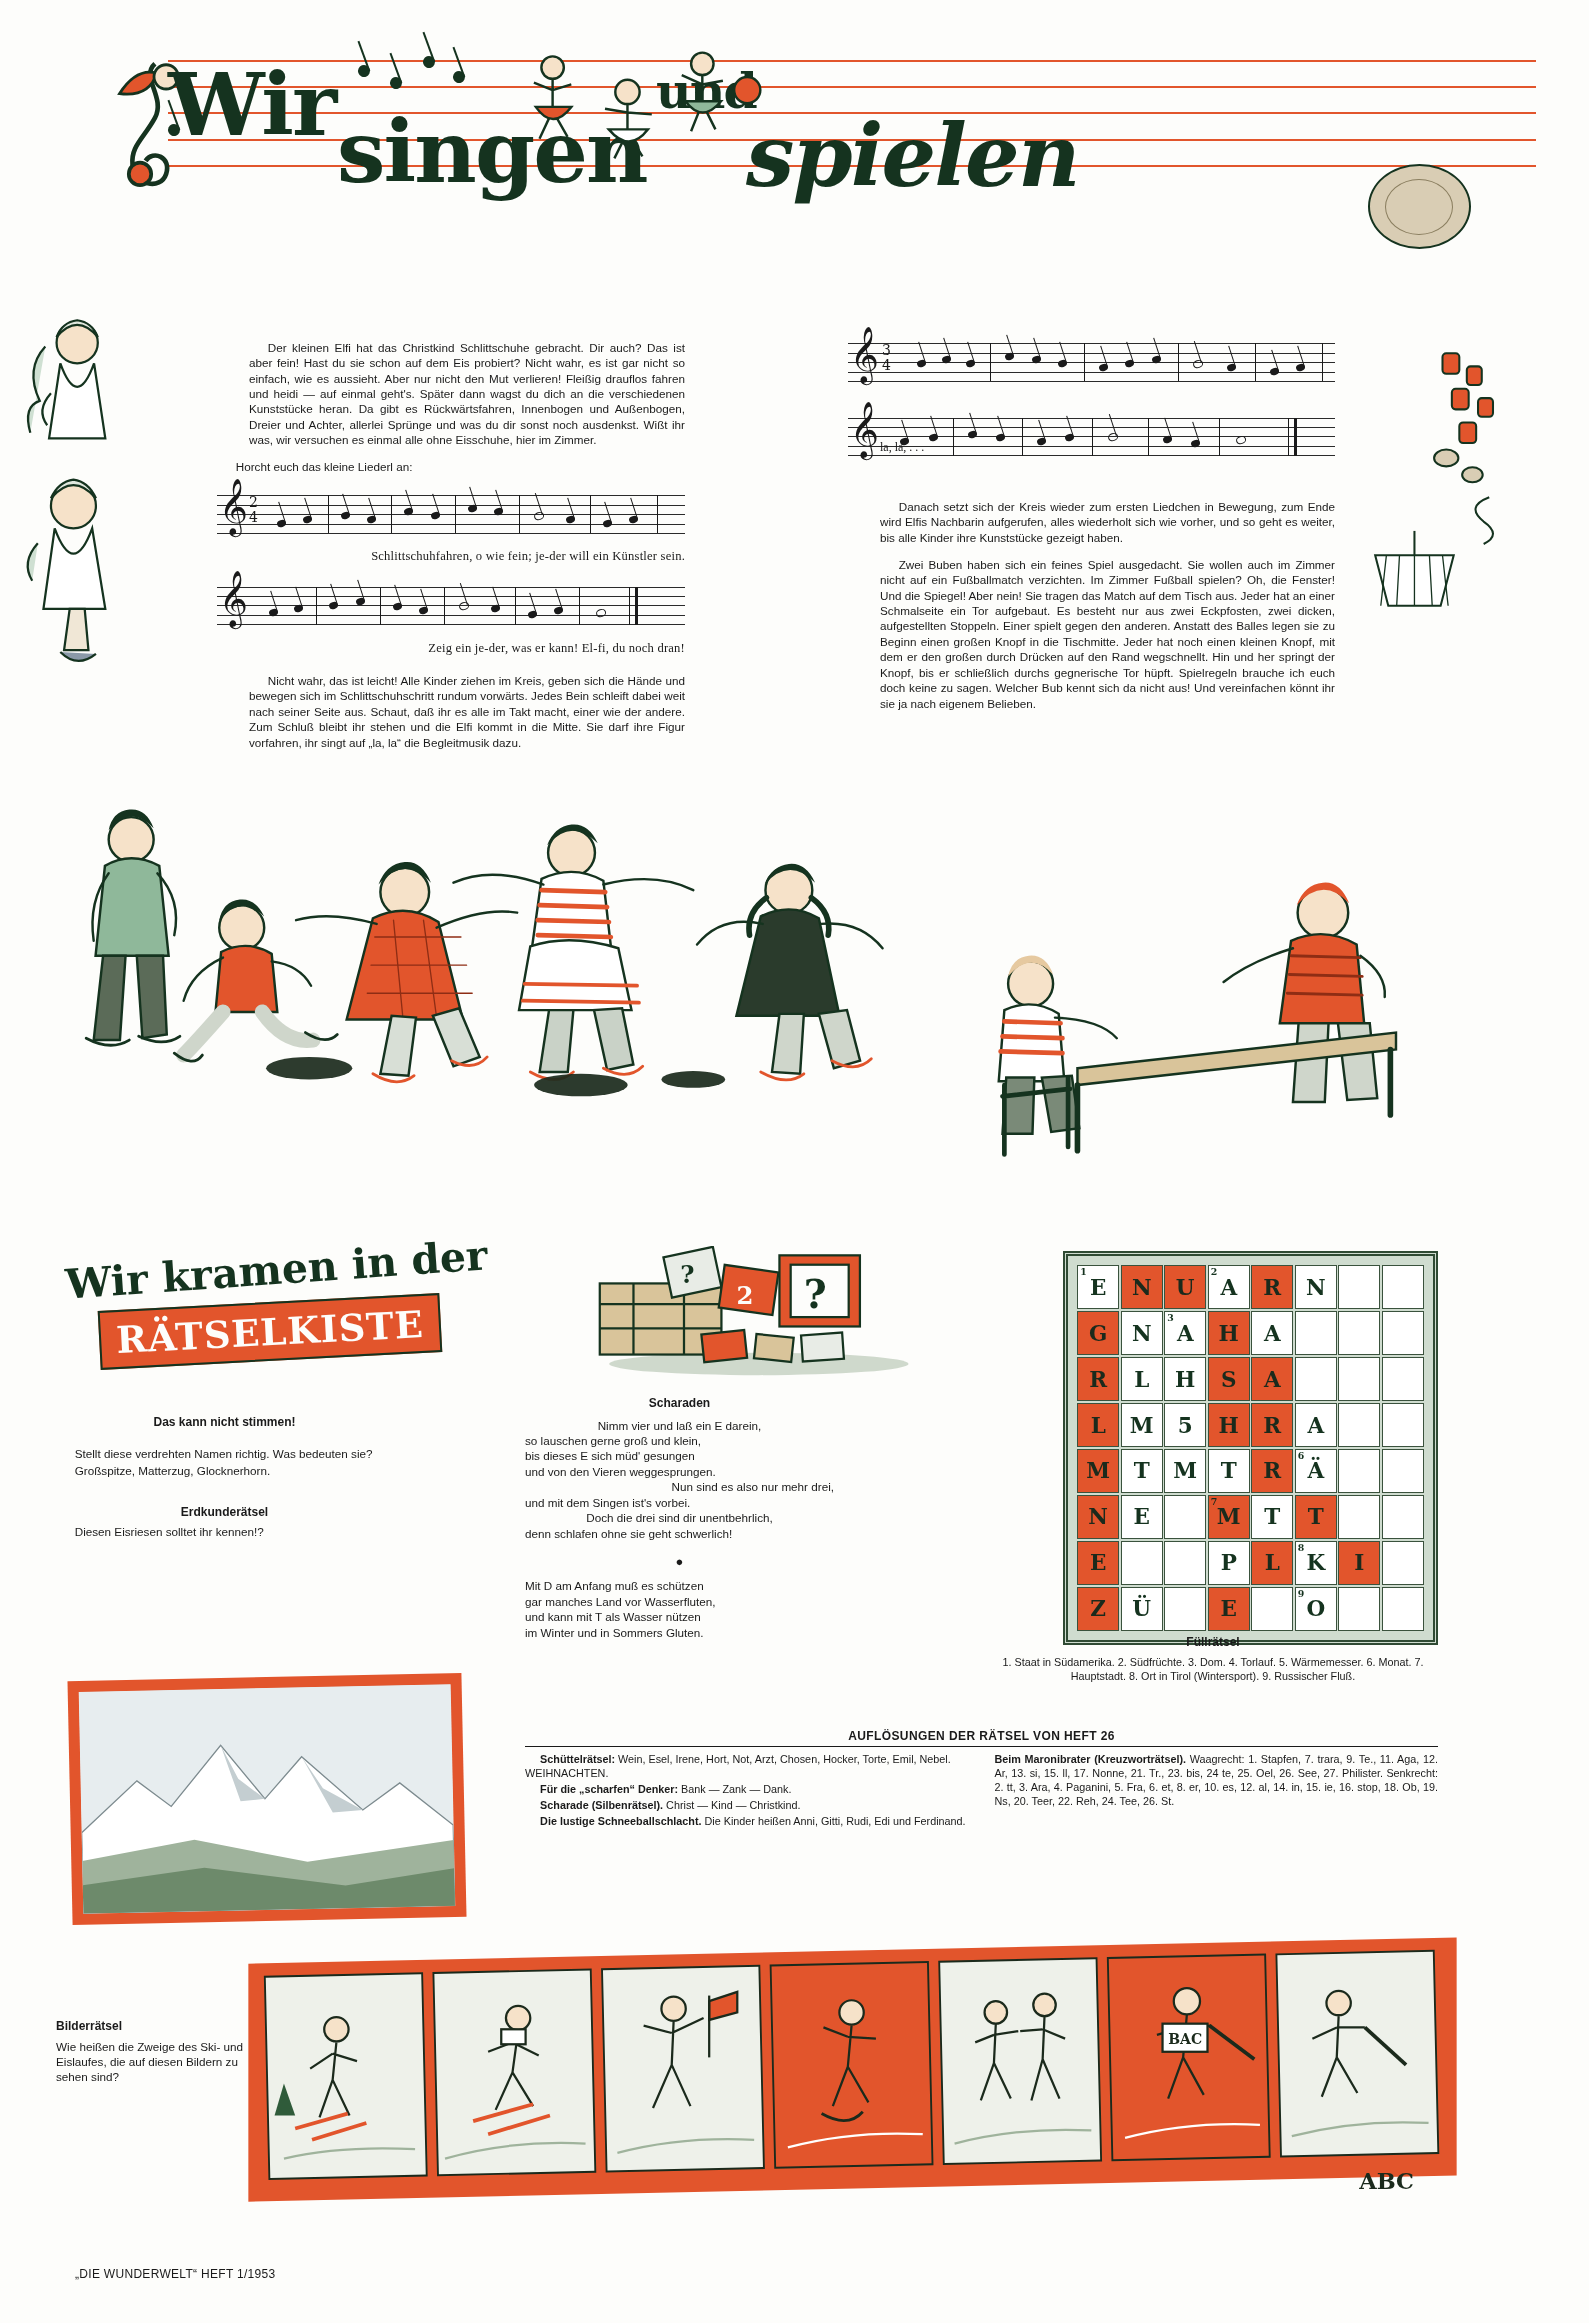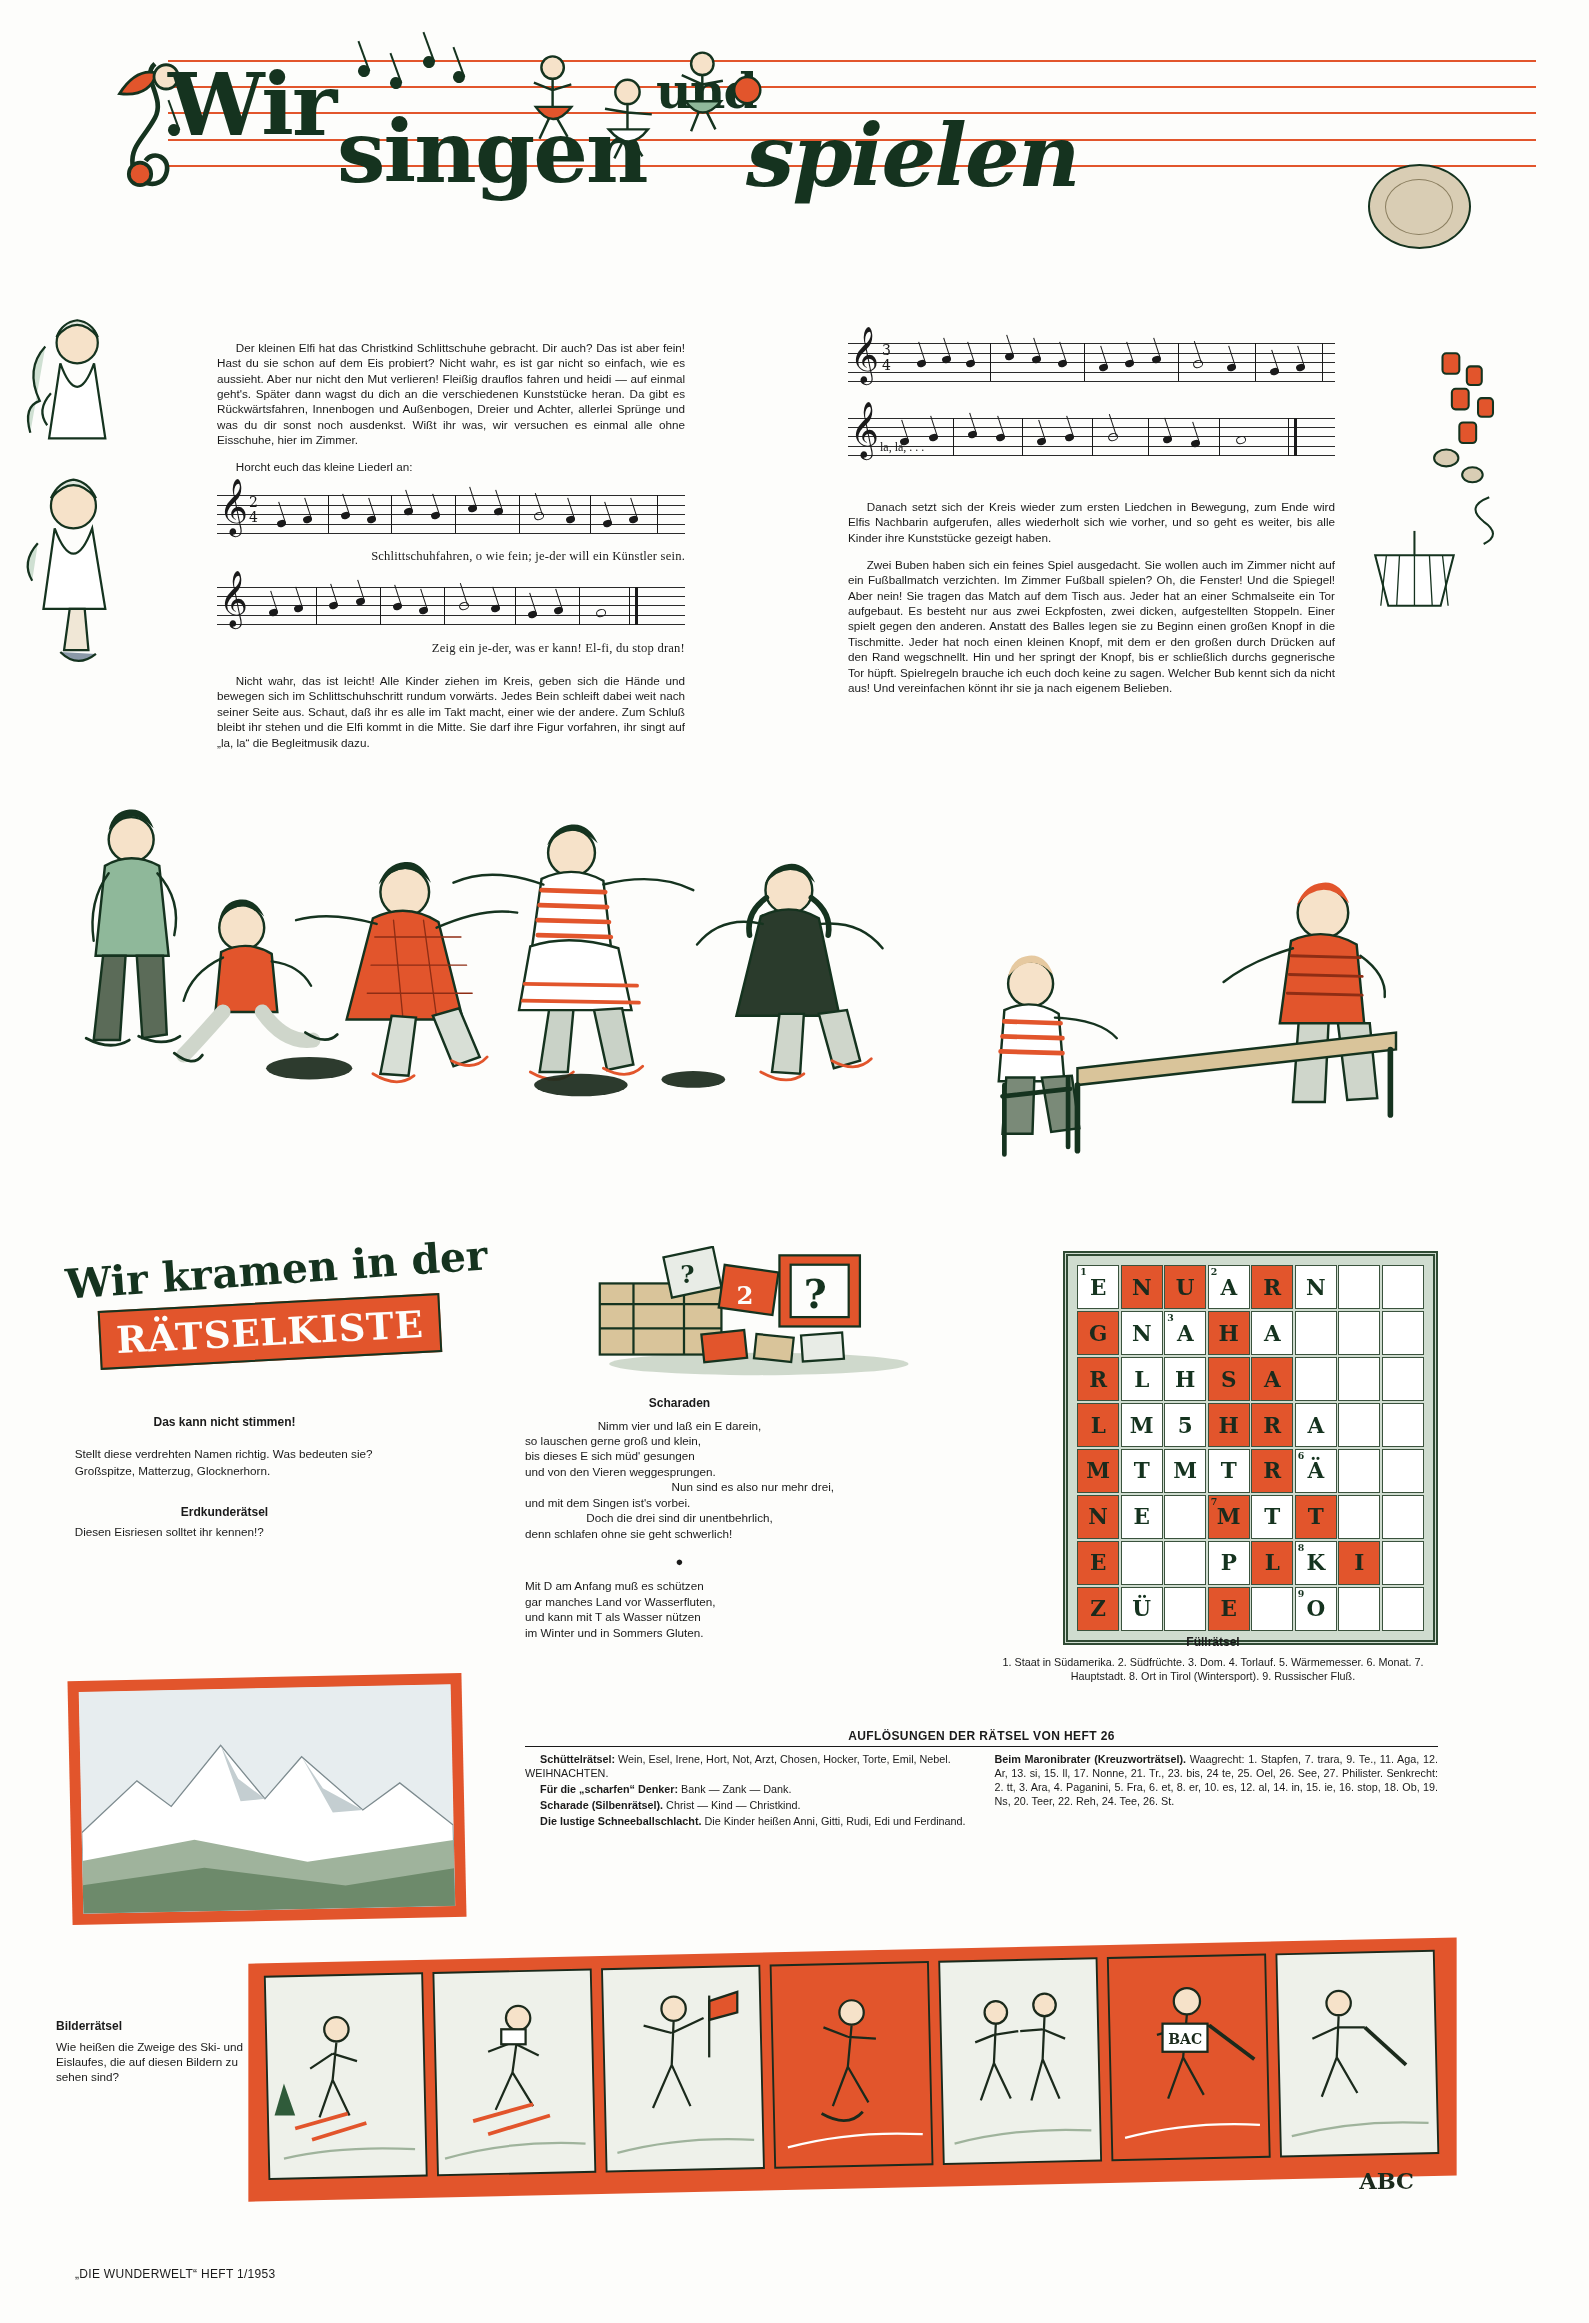--- a/index.html
+++ b/index.html
@@ -26,21 +26,21 @@
   
   #coin{position:absolute;left:1312px;top:136px;width:99px;height:81px;border-radius:50%;
         background:#d9cdb4;border:2.8px solid #15331f;}
   #coin:before{content:"";position:absolute;left:15px;top:13px;width:66px;height:54px;border:1.9px solid #8a7e5f;border-radius:50%;}
 
   
   #col-left{position:absolute;left:217px;top:328px;width:468px;}
   #col-right{position:absolute;left:848px;top:328px;width:487px;}
   #col-right-2{position:absolute;left:848px;top:487px;width:487px;}
 
-  .indent{text-indent:1.6em;}
+  .indent{text-indent:1.6em;margin-left:32px;}
 
   
   .staff{position:relative;height:54px;margin:7.5px 0;}
   .staff .ln{position:absolute;left:0;right:0;height:0.9px;background:#2a2a2a;}
   .staff .ln:nth-child(1){top:7.5px}
   .staff .ln:nth-child(2){top:17px}
   .staff .ln:nth-child(3){top:26px}
   .staff .ln:nth-child(4){top:36px}
   .staff .ln:nth-child(5){top:45px}
   .staff .clef{position:absolute;left:1.9px;top:-5.6px;font-size:49px;line-height:49px;font-family:"DejaVu Serif",serif;}
@@ -227,21 +227,21 @@
       <div class="nt open stem" style="left:242px;top:22.5px"></div>
       <div class="nt stem" style="left:274px;top:26px"></div>
       <div class="bar" style="left:298px"></div>
       <div class="nt stem" style="left:311px;top:32px"></div>
       <div class="nt stem" style="left:337px;top:28px"></div>
       <div class="bar" style="left:362px"></div>
       <div class="nt open" style="left:379px;top:30px"></div>
       <div class="bar" style="left:412px"></div>
       <div class="bar" style="left:418px;width:2.8px"></div>
     </div>
-    <div class="songline">Zeig ein je-der,  was er kann!   El-fi, du stop dran!</div>
+    <div class="songline">Zeig ein je-der,  was er kann!   El-fi, du noch dran!</div>
 
     <p class="small indent" style="margin-top:17px">Nicht wahr, das ist leicht! Alle Kinder ziehen im Kreis, geben sich die Hände und bewegen sich im Schlittschuhschritt rundum vorwärts. Jedes Bein schleift dabei weit nach seiner Seite aus. Schaut, daß ihr es alle im Takt macht, einer wie der andere. Zum Schluß bleibt ihr stehen und die Elfi kommt in die Mitte. Sie darf ihre Figur vorfahren, ihr singt auf „la, la“ die Begleitmusik dazu.</p>
   </div>
 
   <div id="col-right">
     <div class="staff">
       <div class="ln"></div>
         <div class="ln"></div>
         <div class="ln"></div>
         <div class="ln"></div>

